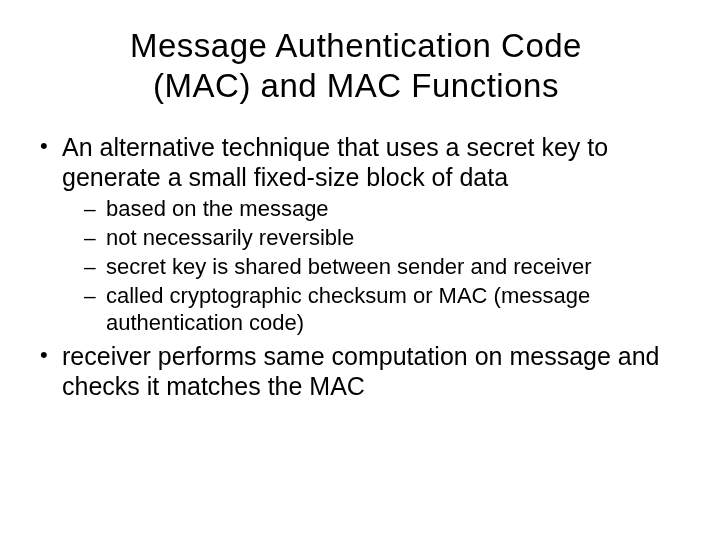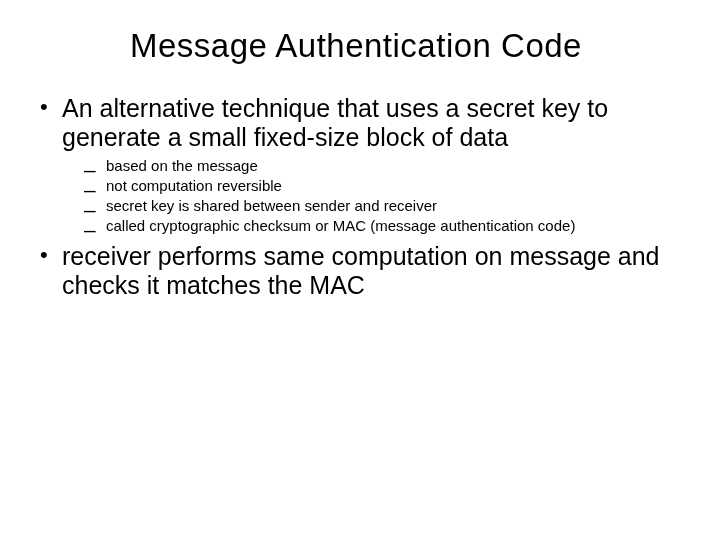--- a/index.html
+++ b/index.html
@@ -46,47 +46,48 @@
     top: 0;
     font-size: 22px;
   }
   ul.sub {
     list-style: none;
     margin: 4px 0 6px 0;
     padding: 0 0 0 22px;
   }
   ul.sub > li {
     position: relative;
-    font-size: 15px;
+    font-size: 22px;
     line-height: 1.22;
     padding-left: 22px;
     margin-bottom: 2px;
     font-weight: 400;
   }
   ul.sub > li::before {
     content: "–";
     position: absolute;
     left: 0;
     top: 0;
     font-size: 21px;
   }
 </style>
 </head>
 <body>
 
 <div class="slide">
   <div class="title">
     <span>Message Authentication Code</span><br>
+    <span>(MAC) and MAC Functions</span>
   </div>
 
   <ul class="top">
     <li>
       <span>An alternative technique that uses a secret key to generate a small fixed-size block of data</span>
       <ul class="sub">
         <li><span>based on the message</span></li>
-        <li><span>not computation reversible</span></li>
+        <li><span>not necessarily reversible</span></li>
         <li><span>secret key is shared between sender and receiver</span></li>
         <li><span>called cryptographic checksum or MAC (message authentication code)</span></li>
       </ul>
     </li>
     <li><span>receiver performs same computation on message and checks it matches the MAC</span></li>
   </ul>
 </div>
 
 </body></html>

